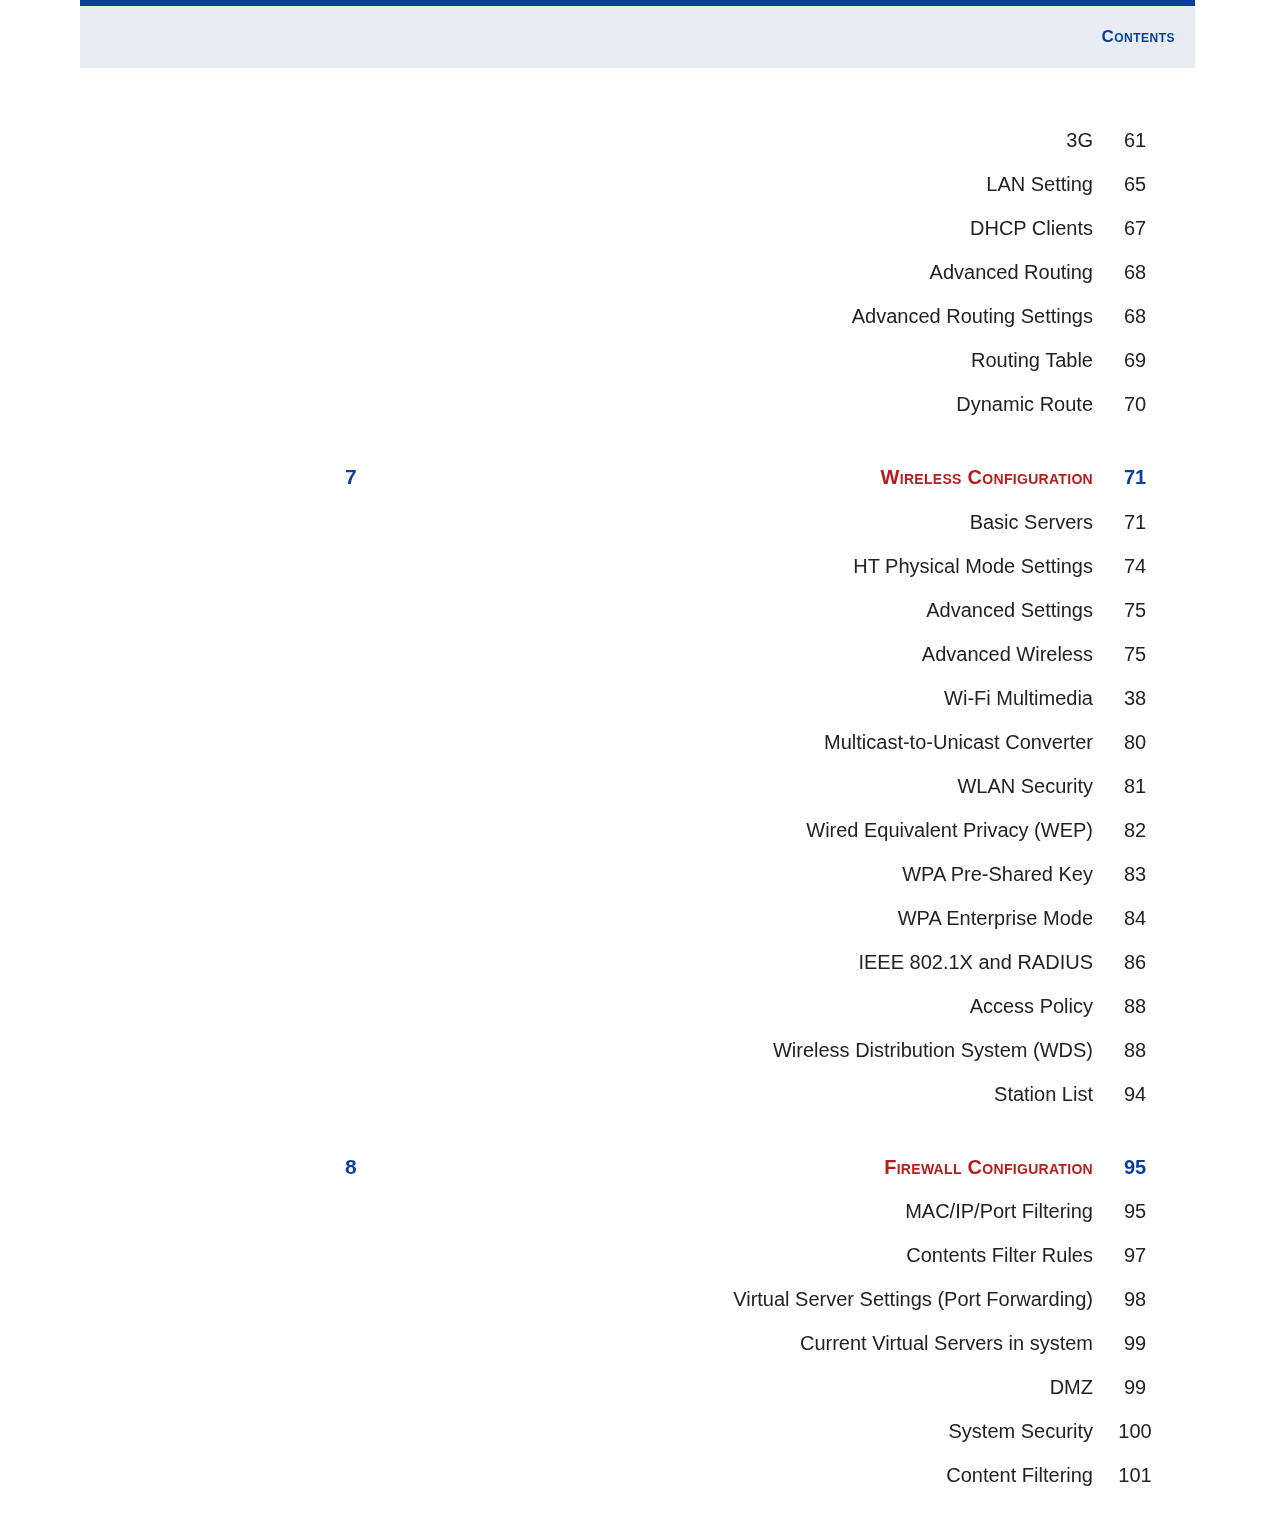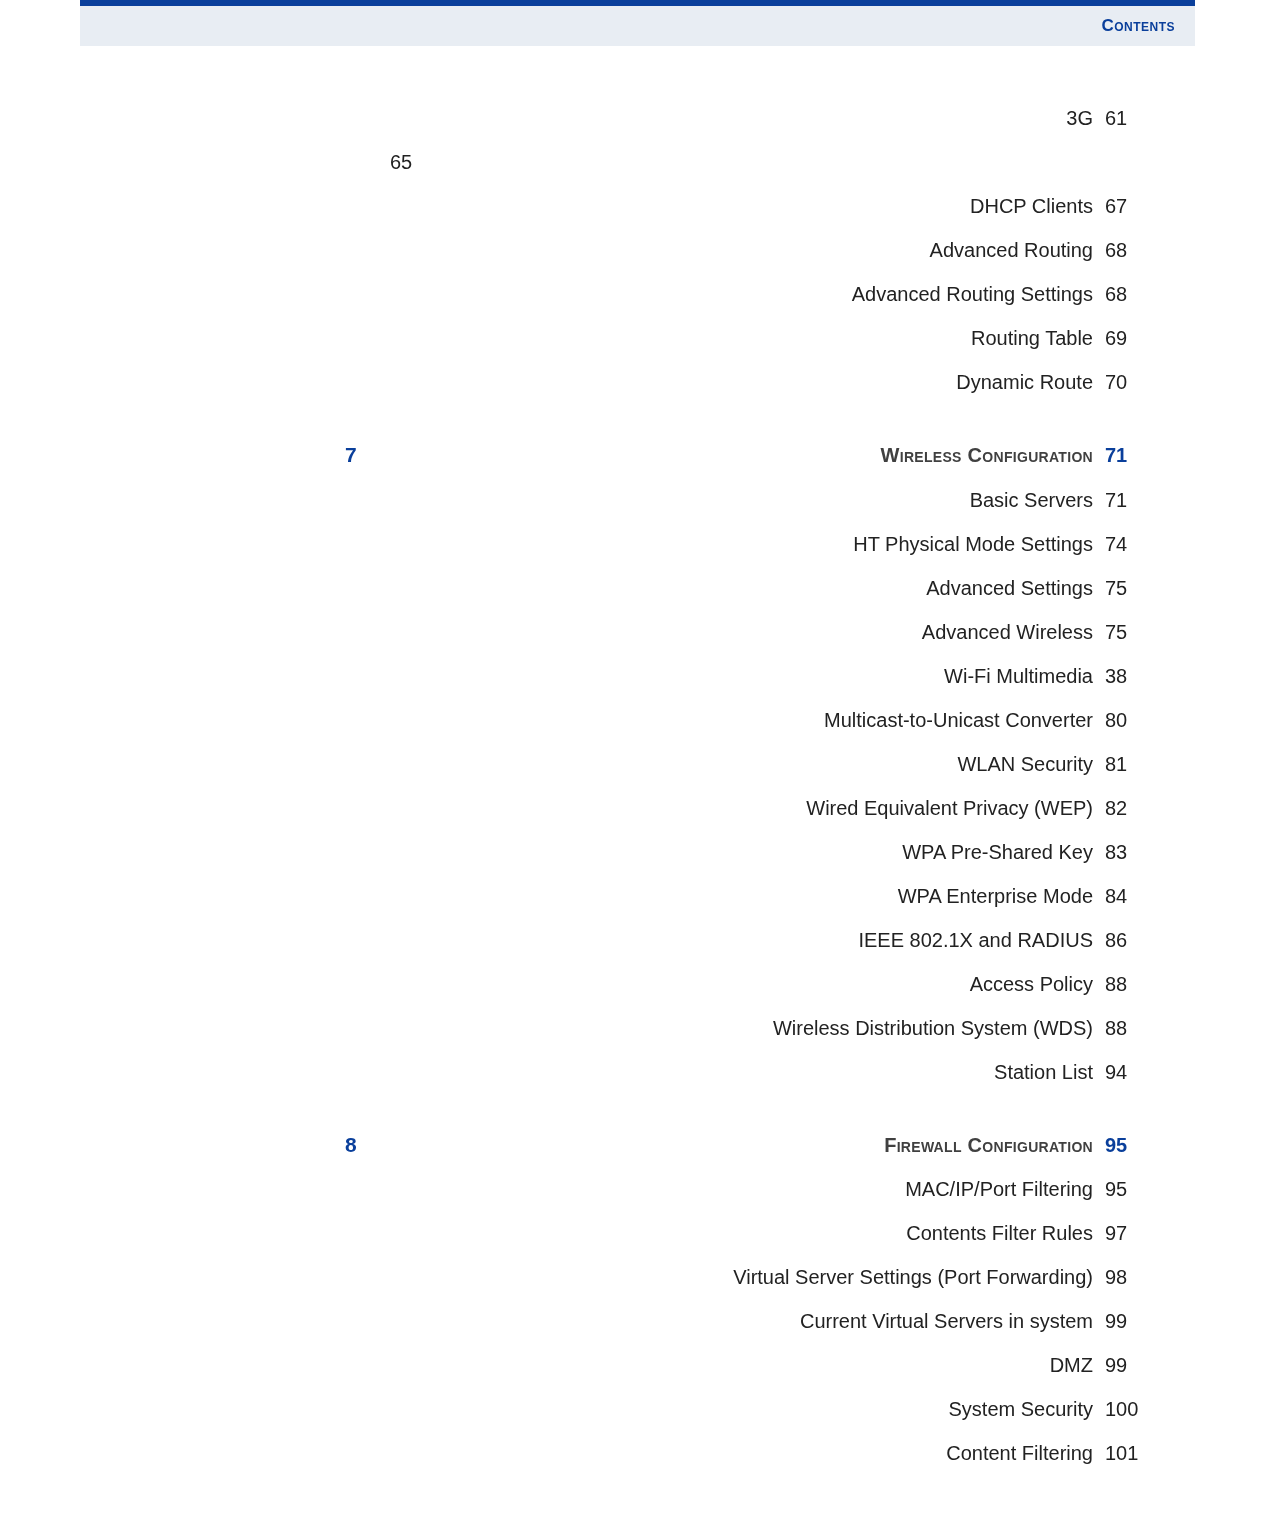--- a/index.html
+++ b/index.html
@@ -17,21 +17,21 @@
     box-sizing: border-box;
   }
   .top-rule {
     height: 6px;
     background: #0a3f9b;
     margin: 0 80px 0 80px;
   }
   .header-band {
     background: #e8edf3;
     margin: 0 80px 0 80px;
-    height: 40px;
+    height: 62px;
     display: flex;
     align-items: center;
     justify-content: flex-end;
     padding-right: 20px;
     box-sizing: border-box;
   }
   .header-label {
     font-family: Verdana, Geneva, sans-serif;
     color: #0a3f9b;
     font-weight: bold;
@@ -60,26 +60,26 @@
     color: #0a3f9b;
     font-size: 21px;
   }
   .toc-label {
     flex: 1 1 auto;
     padding-right: 12px;
     text-align: right;
   }
   .toc-page {
     flex: 0 0 60px;
-    text-align: left;
+    text-align: center;
     font-size: 20px;
   }
 
   .chapter .toc-label {
-    color: #404040;
+    color: #b91c1c;
     font-weight: bold;
     font-variant: small-caps;
     letter-spacing: 0.3px;
   }
   .chapter .toc-page {
     color: #0a3f9b;
     font-weight: bold;
   }
   .chapter {
     margin-top: 28px;
@@ -103,20 +103,21 @@
 
   <div class="content" id="toc-container">
 
   <div class="toc-row lvl2">
         <span class="toc-num-col"></span>
         <span class="toc-label">3G</span>
         <span class="toc-page">61</span>
       </div>
       <div class="toc-row lvl1">
         <span class="toc-num-col"></span>
+        <span class="toc-label">LAN Setting</span>
         <span class="toc-page">65</span>
       </div>
       <div class="toc-row lvl1">
         <span class="toc-num-col"></span>
         <span class="toc-label">DHCP Clients</span>
         <span class="toc-page">67</span>
       </div>
       <div class="toc-row lvl1">
         <span class="toc-num-col"></span>
         <span class="toc-label">Advanced Routing</span>

